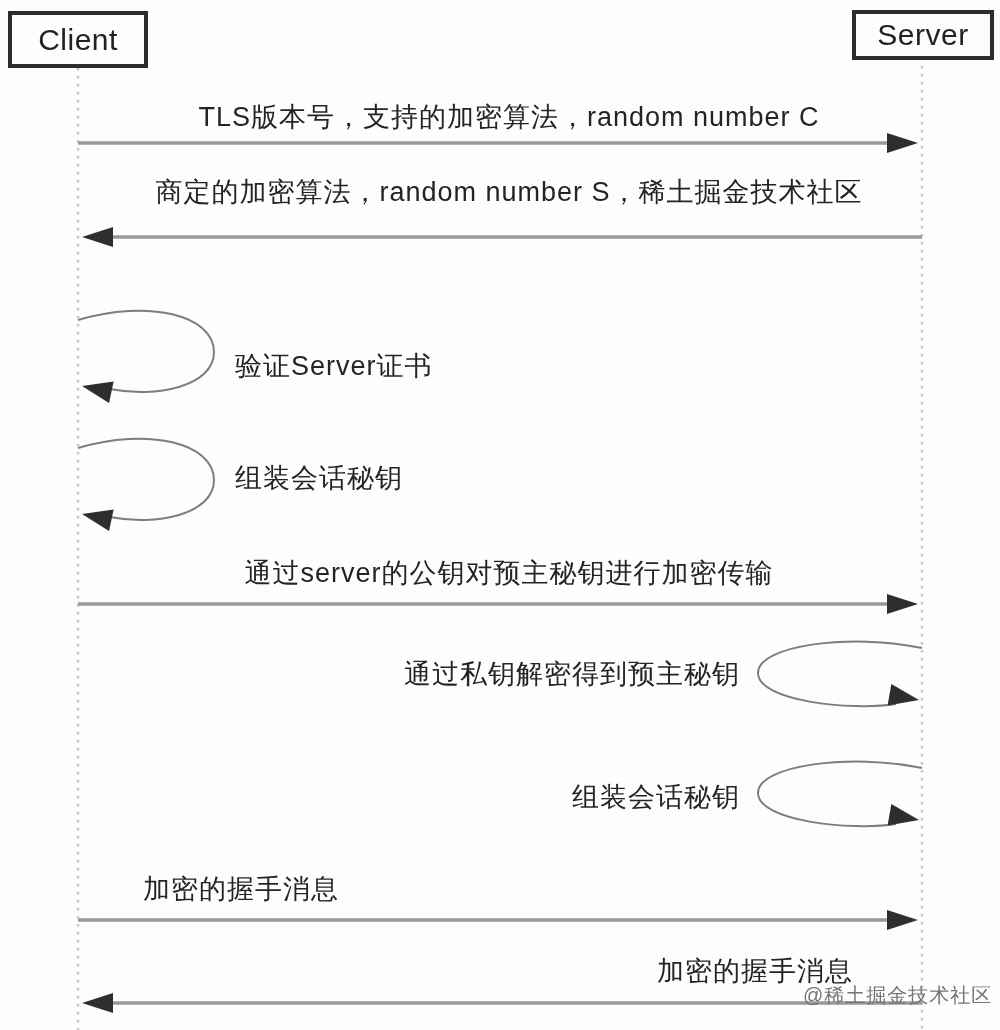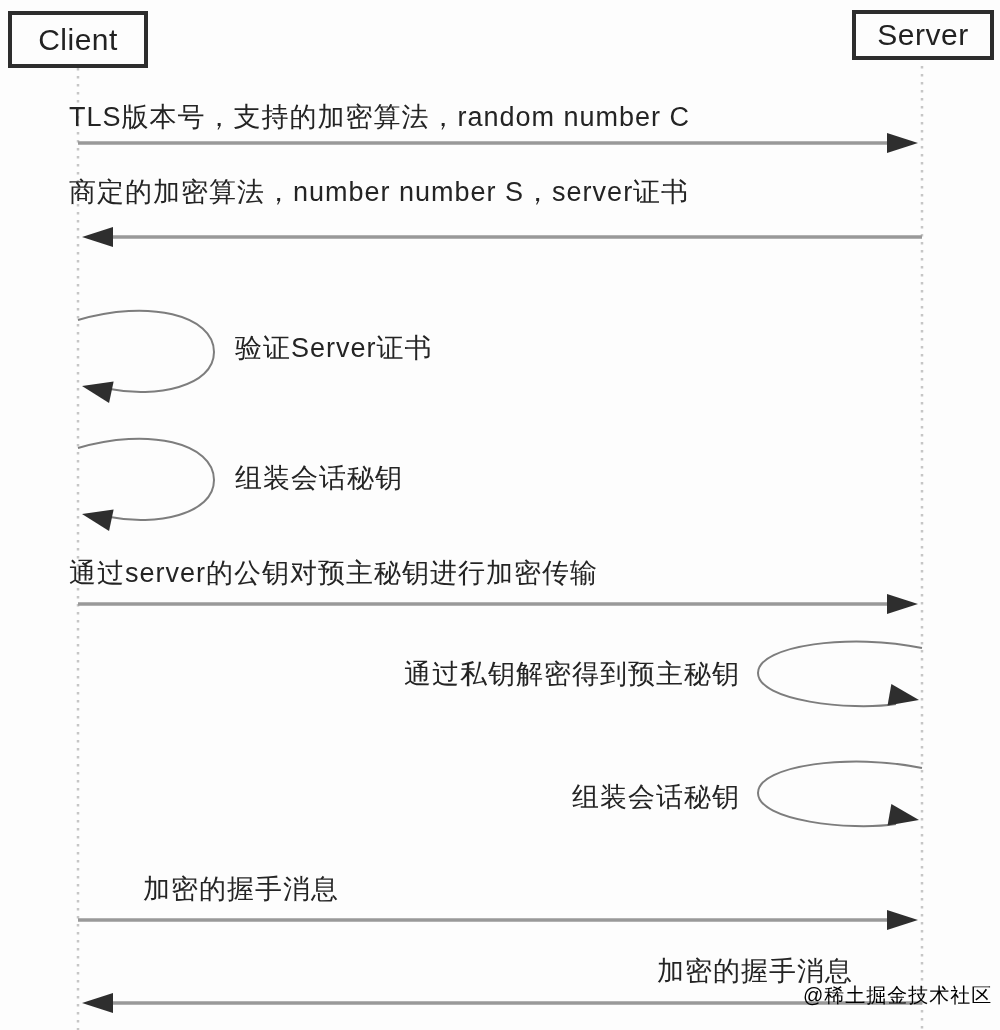--- a/index.html
+++ b/index.html
@@ -13,34 +13,34 @@
     position:absolute;box-sizing:border-box;border:4px solid #2d2d2d;background:#fdfdfd;
     display:flex;align-items:center;justify-content:center;
     font-size:30px;letter-spacing:0.5px;
   }
   .pbox.client{left:8px;top:11px;width:140px;height:57px;}
   .pbox.server{left:852px;top:10px;width:142px;height:50px;}
   .msg{
     position:absolute;font-size:27px;line-height:34px;white-space:nowrap;
     letter-spacing:1px;color:#242424;
   }
-  .center-span{left:69px;width:844px;}
+  .center-span{left:87px;width:844px;text-align:center;}
   .m1{top:100px}
   .m2{top:175px}
   .m3{top:556px}
   .loop-label-left{left:235px}
-  .l1{top:331px}
+  .l1{top:349px}
   .l2{top:461px}
   .loop-label-right{left:340px;width:400px;text-align:right;}
   .l3{top:657px}
   .l4{top:780px}
   .m4{left:143px;top:872px}
   .m5{left:453px;width:400px;text-align:right;top:954px}
   .watermark{
-    position:absolute;left:803px;top:982px;font-size:20px;color:#000000;
+    position:absolute;left:803px;top:982px;font-size:20px;color:#737373;
     letter-spacing:1px;white-space:nowrap;
   }
   .lifeline{stroke:#c6c6c6;stroke-width:2.5;stroke-dasharray:2.5 5.5;fill:none;}
   .shaft{stroke:#999999;stroke-width:3.5;fill:none;}
   .head{fill:#2e2e2e;stroke:none;}
   .loop{stroke:#7d7d7d;stroke-width:2;fill:none;}
 </style>
 </head>
 <body>
 
@@ -98,21 +98,21 @@
   </svg>
 
   <div class="pbox client">
     <span>Client</span>
   </div>
   <div class="pbox server">
     <span>Server</span>
   </div>
 
   <div class="msg center-span m1">TLS版本号，支持的加密算法，random number C</div>
-  <div class="msg center-span m2">商定的加密算法，number number S，server证书</div>
+  <div class="msg center-span m2">商定的加密算法，random number S，稀土掘金技术社区</div>
   <div class="msg loop-label-left l1">验证Server证书</div>
   <div class="msg loop-label-left l2">组装会话秘钥</div>
   <div class="msg loop-label-right l3">通过私钥解密得到预主秘钥</div>
   <div class="msg center-span m3">通过server的公钥对预主秘钥进行加密传输</div>
   <div class="msg loop-label-right l4">组装会话秘钥</div>
   <div class="msg m4">加密的握手消息</div>
   <div class="msg m5">加密的握手消息</div>
 
   <div class="watermark">@稀土掘金技术社区</div>
 </div>

